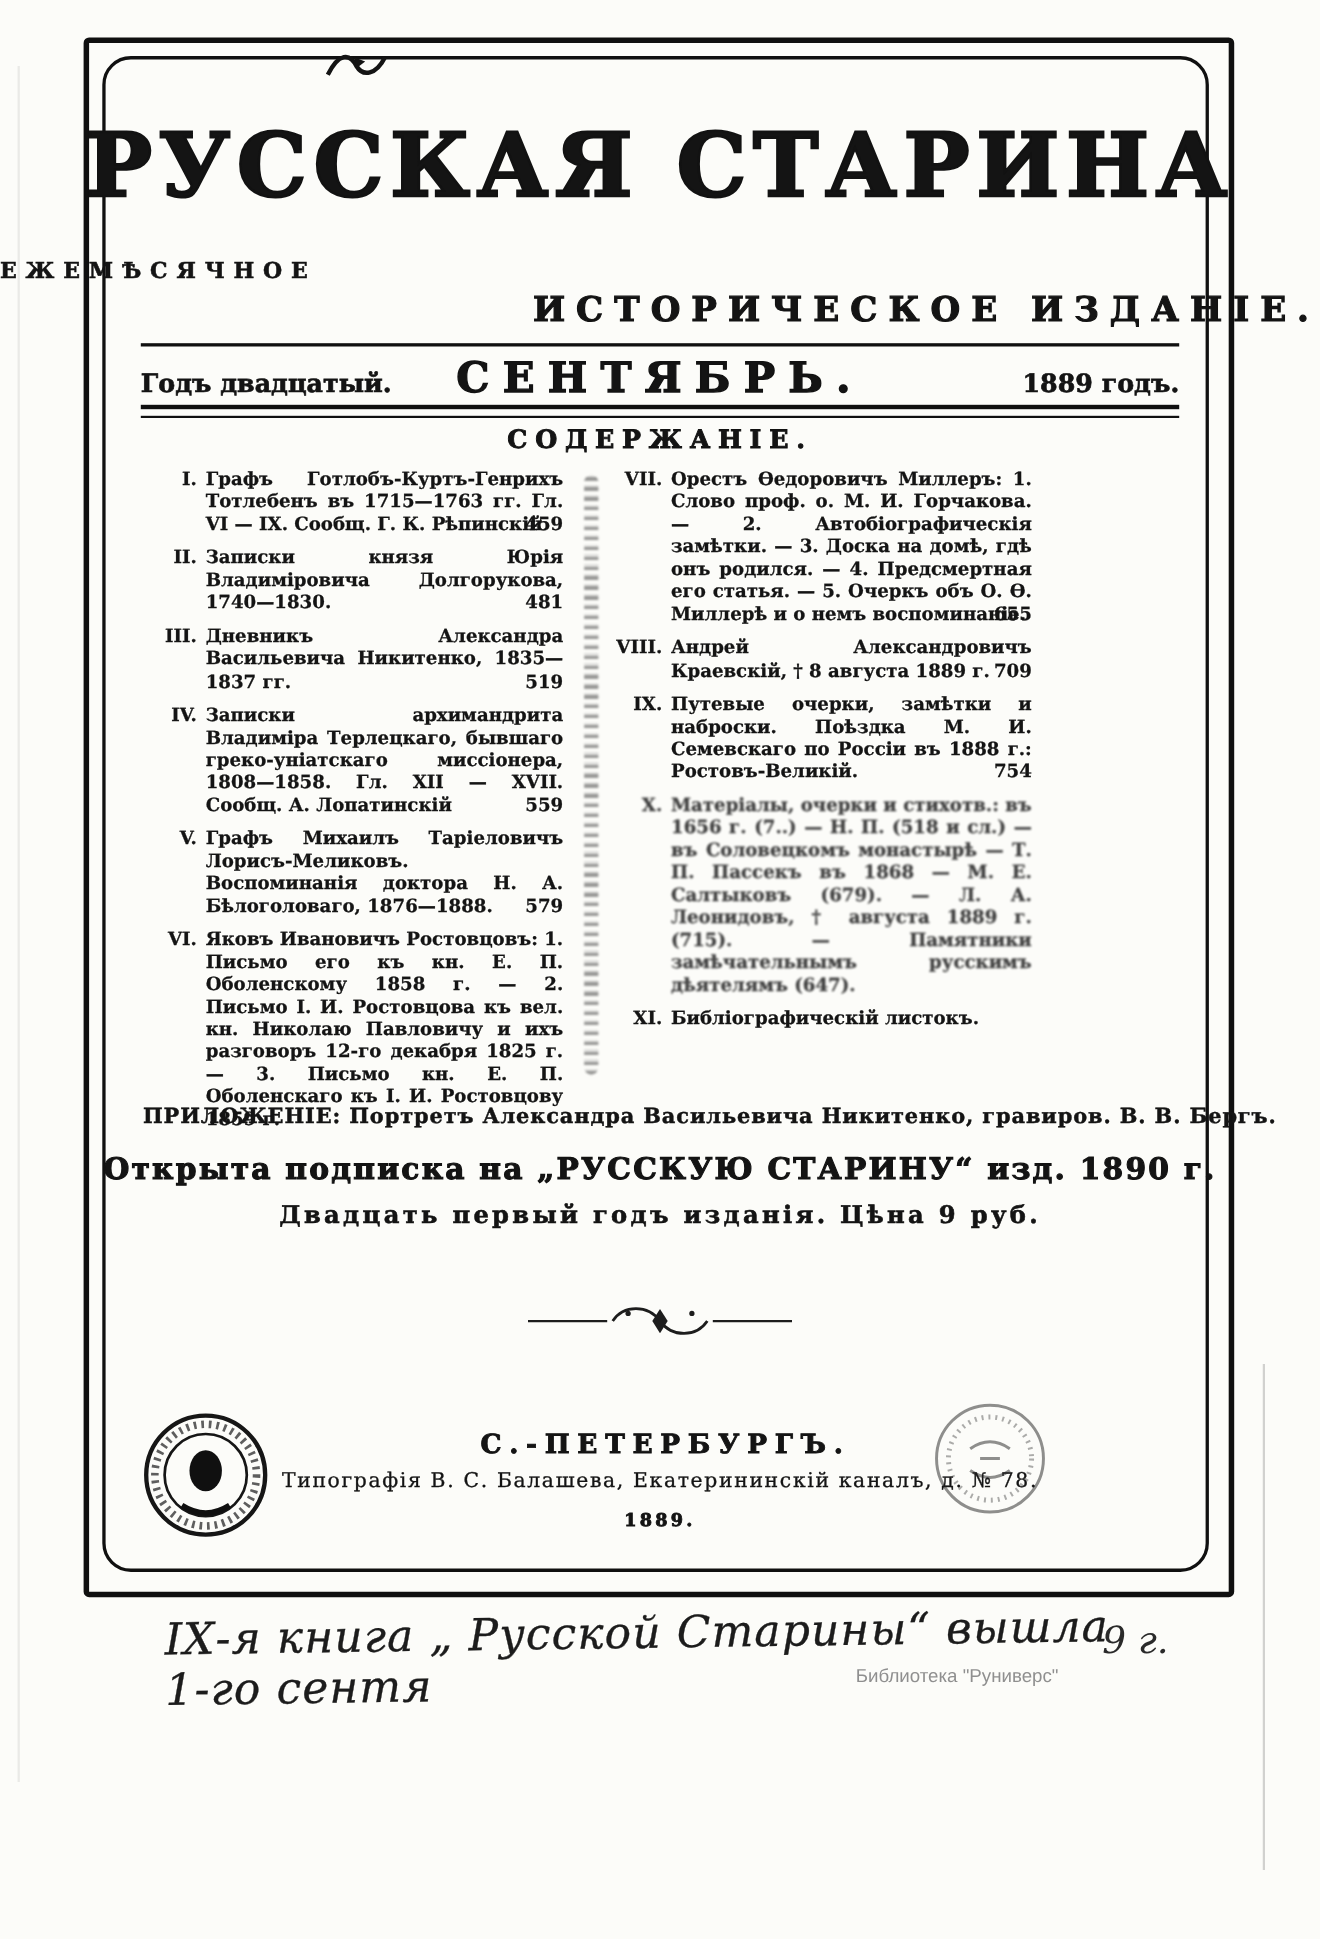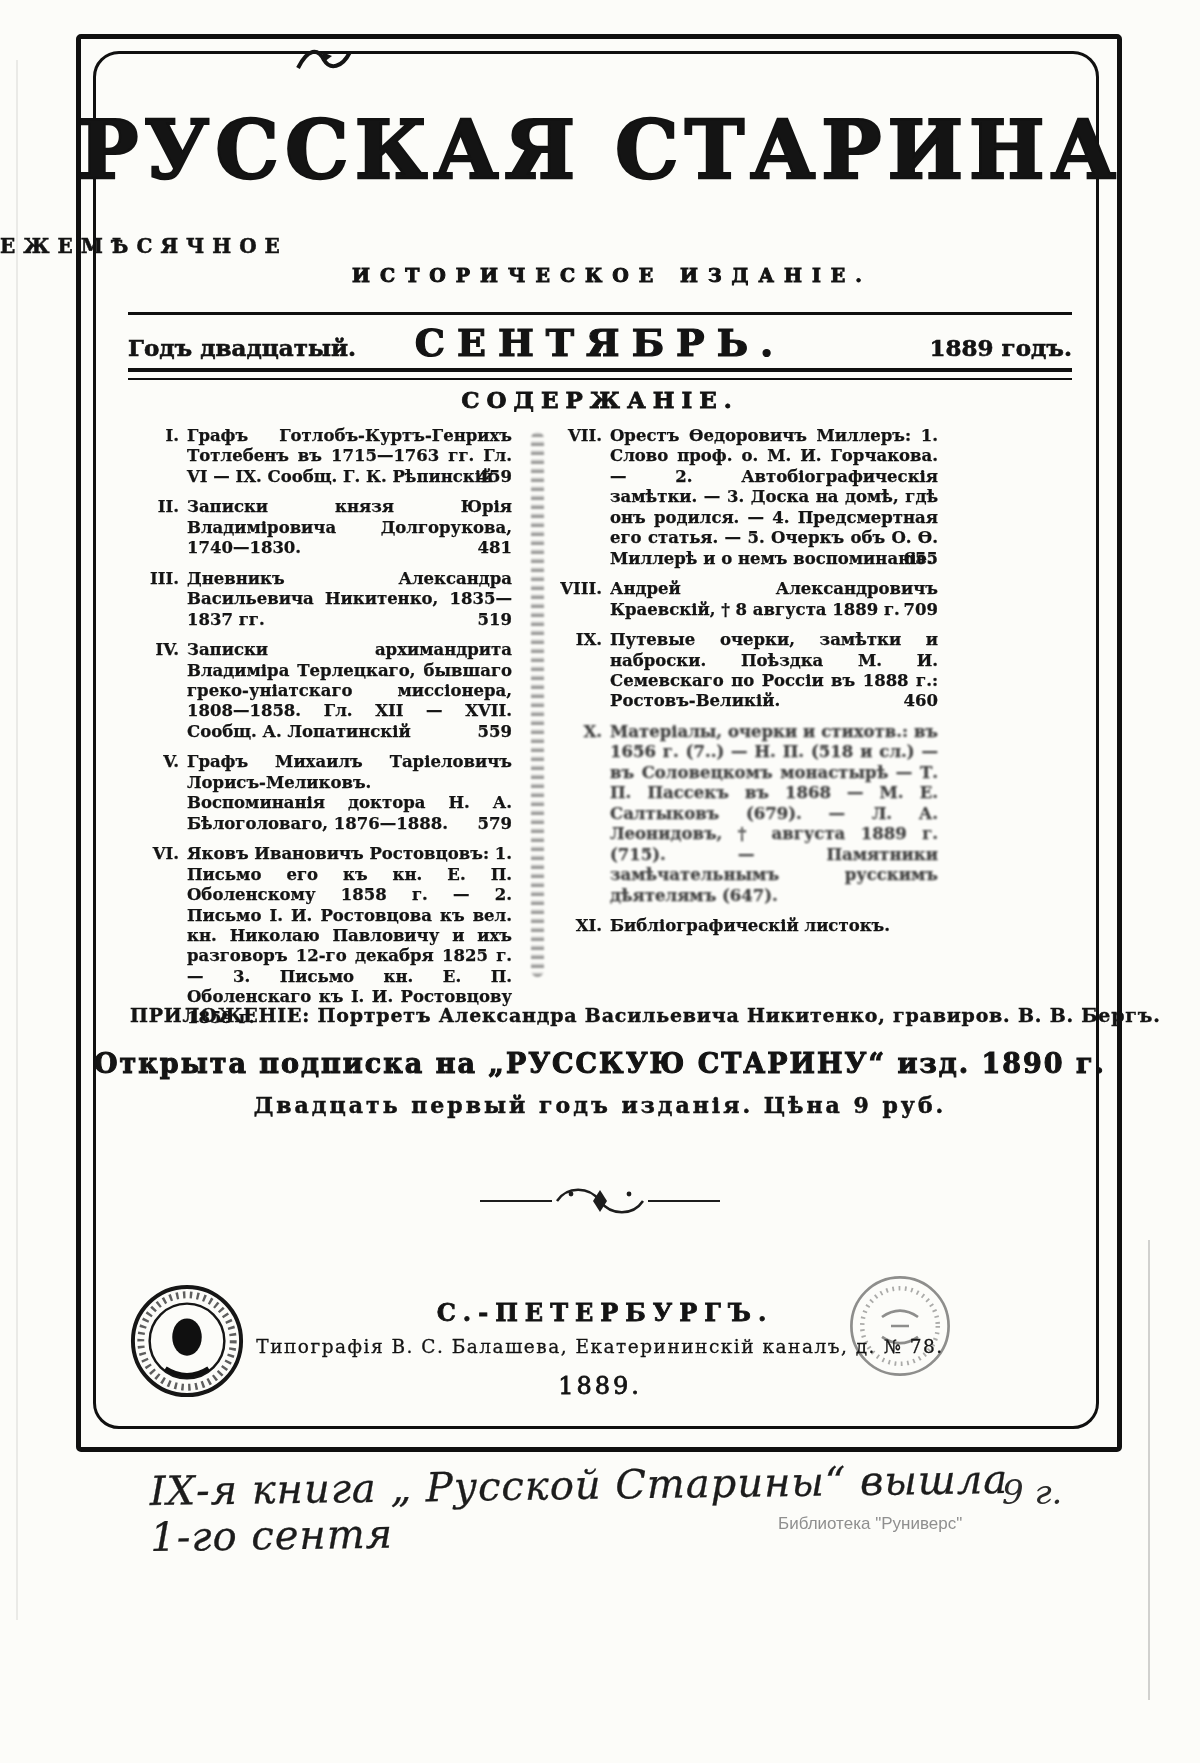--- a/index.html
+++ b/index.html
@@ -13,22 +13,22 @@
   .outer-border{position:absolute;left:76px;top:34px;width:1036px;height:1408px;
     border:5px solid #101010;border-radius:5px;}
   .inner-border{position:absolute;left:93px;top:51px;width:1000px;height:1372px;
     border:3px solid #101010;border-radius:26px;}
   
   .title{position:absolute;top:110px;left:0;right:0;text-align:center;
     font-size:80px;font-weight:bold;letter-spacing:6px;line-height:1;
     -webkit-text-stroke:2.4px #121212;text-shadow:0 0 1px #000;}
   .subtitle1{position:absolute;top:234px;left:0;right:0;
     font-size:20px;font-weight:bold;letter-spacing:8px;-webkit-text-stroke:.5px #121212;}
-  .subtitle2{position:absolute;top:264px;left:0;right:0;text-align:center;
-    font-size:19px;font-weight:bold;letter-spacing:10px;padding-left:24px;-webkit-text-stroke:1px #121212;}
+  .subtitle2{position:absolute;top:264px;left:0;right:0;text-align:right;
+    font-size:31px;font-weight:bold;letter-spacing:10px;padding-left:24px;-webkit-text-stroke:1px #121212;}
   .rule1{position:absolute;top:312px;left:128px;width:944px;height:3px;background:#101010;}
   .year-row{position:absolute;top:320px;left:128px;width:944px;display:flex;align-items:baseline;}
   .year-row .yl{width:270px;text-align:left;font-size:23px;font-weight:bold;-webkit-text-stroke:.6px #121212;}
   .year-row .ym{flex:1;text-align:center;font-size:38px;font-weight:bold;letter-spacing:12px;-webkit-text-stroke:1.2px #121212;}
   .year-row .yr{width:270px;text-align:right;font-size:23px;font-weight:bold;-webkit-text-stroke:.6px #121212;}
   .double-rule{position:absolute;top:368px;left:128px;width:944px;height:6px;
     border-top:4px solid #101010;border-bottom:2px solid #101010;}
   .contents-header{position:absolute;top:386px;left:0;right:0;text-align:center;
     font-size:23px;font-weight:bold;letter-spacing:7px;-webkit-text-stroke:.8px #121212;}
   
@@ -51,21 +51,21 @@
   .sub1{position:absolute;top:1048px;left:0;right:0;text-align:center;
     font-size:27px;font-weight:bold;letter-spacing:2px;-webkit-text-stroke:1px #121212;}
   .sub2{position:absolute;top:1092px;left:0;right:0;text-align:center;
     font-size:22px;font-weight:bold;letter-spacing:3px;-webkit-text-stroke:.5px #121212;}
   .ornament{position:absolute;top:1182px;left:0;right:0;text-align:center;}
   .imprint-city{position:absolute;top:1298px;left:0;right:0;text-align:center;
     font-size:24px;font-weight:bold;letter-spacing:7px;padding-left:10px;-webkit-text-stroke:.8px #121212;}
   .imprint-printer{position:absolute;top:1336px;left:0;right:0;text-align:center;
     font-size:18.5px;font-weight:normal;letter-spacing:1.5px;-webkit-text-stroke:.3px #141414;}
   .imprint-year{position:absolute;top:1372px;left:0;right:0;text-align:center;
-    font-size:24px;font-weight:normal;letter-spacing:3px;-webkit-text-stroke:.8px #121212;}
+    font-size:16px;font-weight:bold;letter-spacing:3px;-webkit-text-stroke:.8px #121212;}
   .stamp-left{position:absolute;left:128px;top:1282px;filter:blur(.5px);}
   .stamp-right{position:absolute;left:846px;top:1272px;opacity:.5;filter:blur(.6px);}
   
   .handwriting{position:absolute;top:1462px;left:150px;width:860px;
     font-style:italic;font-size:40px;letter-spacing:1px;color:#1c1c1c;
     transform:rotate(-0.8deg);-webkit-text-stroke:.3px #1c1c1c;}
   .handwriting-year{position:absolute;top:1472px;left:1002px;
     font-style:italic;font-size:34px;color:#2a2a2a;}
   .watermark{position:absolute;top:1514px;left:778px;
     font-family:"Liberation Sans", sans-serif;font-size:17px;color:#8f8f8f;}
@@ -156,21 +156,21 @@
 
         <div class="toc-entry">
           <span class="toc-num">VIII.</span>
           <span class="toc-text">Андрей Александровичъ Краевскій, † 8 августа 1889 г.</span>
           <span class="toc-page">709</span>
         </div>
 
         <div class="toc-entry">
           <span class="toc-num">IX.</span>
           <span class="toc-text">Путевые очерки, замѣтки и наброски. Поѣздка М. И. Семевскаго по Россіи въ 1888 г.: Ростовъ-Великій.</span>
-          <span class="toc-page">460</span>
+          <span class="toc-page">754</span>
         </div>
 
         <div class="toc-entry">
           <span class="toc-num">X.</span>
           <span class="toc-text">Матеріалы, очерки и стихотв.: въ 1656 г. (7..) — Н. П. (518 и сл.) — въ Соловецкомъ монастырѣ — Т. П. Пассекъ въ 1868 — М. Е. Салтыковъ (679). — Л. А. Леонидовъ, † августа 1889 г. (715). — Памятники замѣчательнымъ русскимъ дѣятелямъ (647).</span>
           <span class="toc-page"></span>
         </div>
 
         <div class="toc-entry">
           <span class="toc-num">XI.</span>

